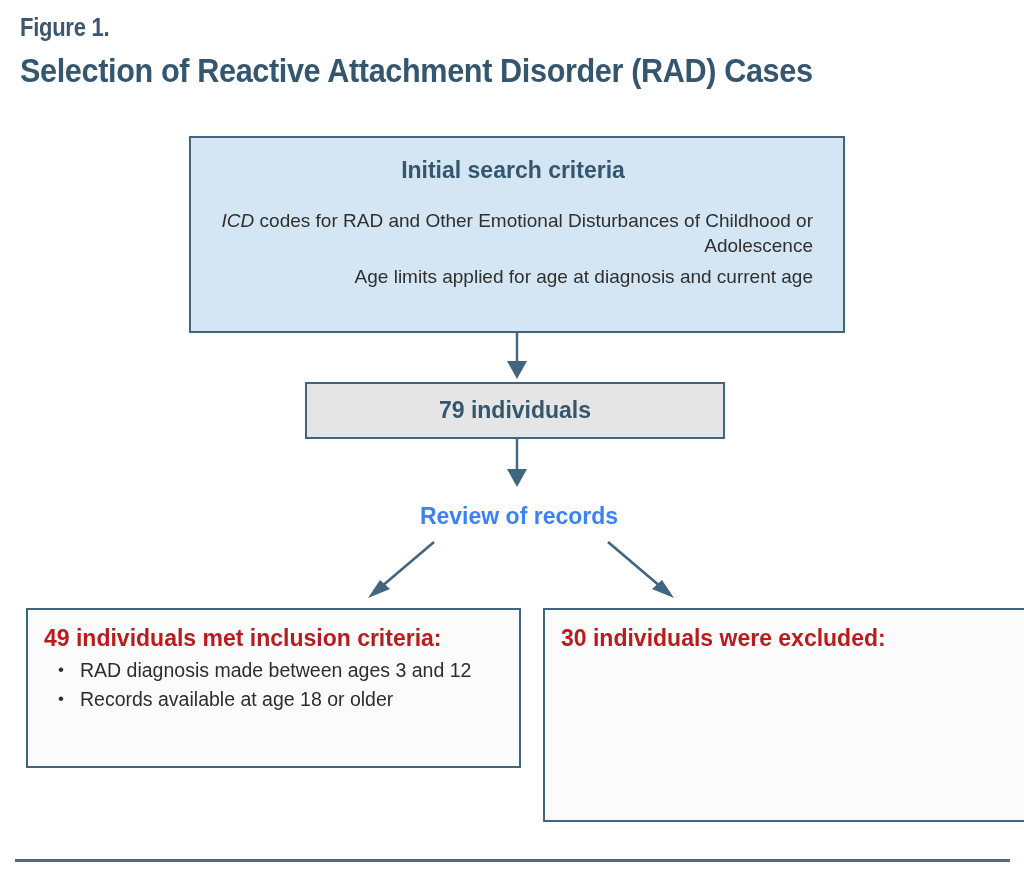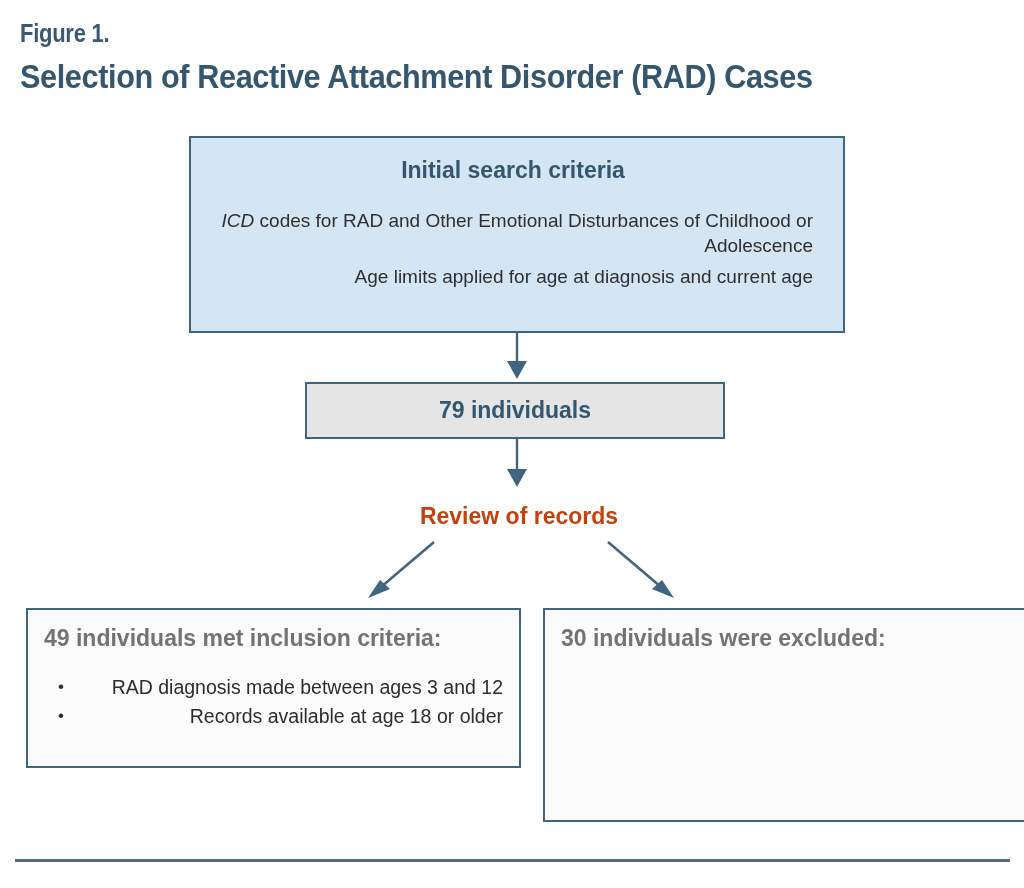--- a/index.html
+++ b/index.html
@@ -13,21 +13,21 @@
     position: relative;
     font-family: "Liberation Sans", "DejaVu Sans", sans-serif;
     color: #3c5871;
     overflow: hidden;
   }
 
   
   #figure-header {
     position: absolute;
     left: 20px;
-    top: 18px;
+    top: 12px;
     width: 990px;
   }
   #figure-label {
     font-size: 25px;
     font-weight: bold;
     color: #3c5871;
     letter-spacing: -0.3px;
     line-height: 30px;
     transform: scaleX(0.88);
     transform-origin: left center;
@@ -97,21 +97,21 @@
   }
 
   #review-of-records {
     position: absolute;
     left: 0;
     top: 503px;
     width: 1024px;
     text-align: center;
     font-size: 23px;
     font-weight: bold;
-    color: #c2410c;
+    color: #3b82f6;
   }
   
   #review-of-records > span { position: relative; left: 7px; }
 
   #box-included {
     left: 26px;
     top: 608px;
     width: 495px;
     height: 160px;
     background: #fbfbfc;
@@ -121,37 +121,36 @@
     left: 543px;
     top: 608px;
     width: 494px;
     height: 214px;
     background: #fbfbfc;
     padding: 14px 16px 0 16px;
   }
   .outcome-heading {
     font-size: 23px;
     font-weight: bold;
-    color: #737373;
+    color: #b91c1c;
     line-height: 28px;
-    margin-bottom: 22px;
+    margin-bottom: 5px;
   }
   .bullet-list {
     list-style: none;
     margin: 0;
     padding: 0;
   }
   .bullet-list li {
     position: relative;
     padding-left: 36px;
     font-size: 19.5px;
     line-height: 27px;
     color: #2d2d2d;
     margin-top: 2px;
-    text-align: right;
   }
   .bullet-list li::before {
     content: "\2022";
     position: absolute;
     left: 14px;
     top: -1px;
     font-size: 17px;
     color: #2d2d2d;
   }
 

